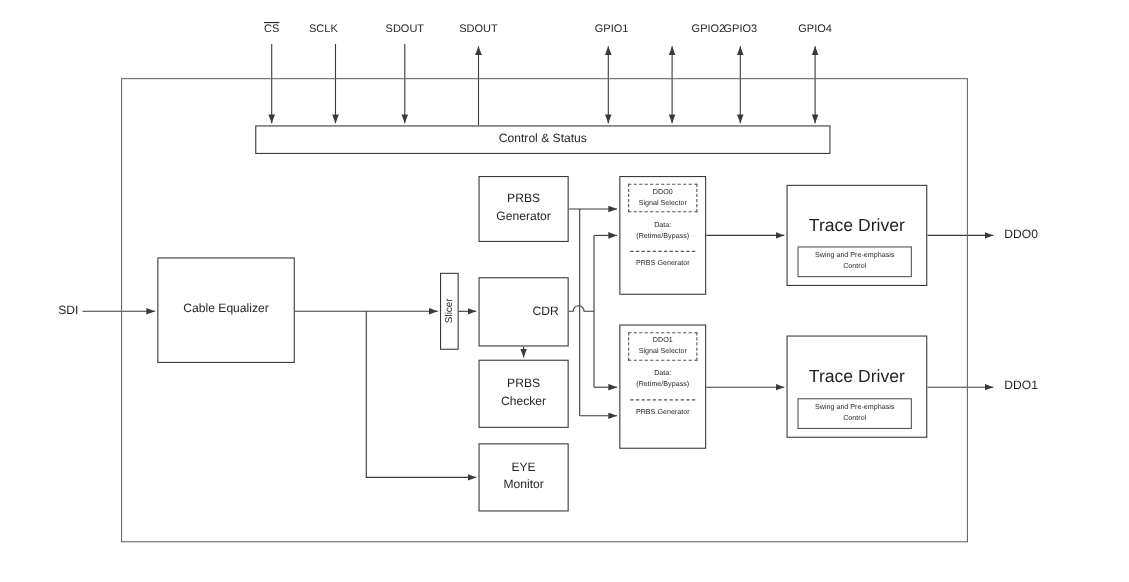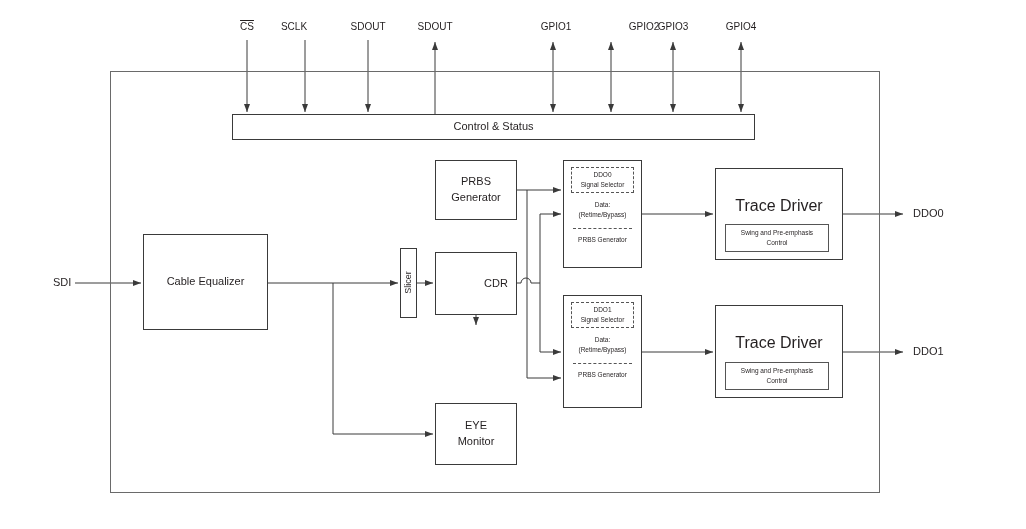--- a/index.html
+++ b/index.html
@@ -161,20 +161,23 @@
   </div>
 
   <div class="box" style="left:435px; top:252px; width:82px; height:63px;padding-left:40px;">
     <span>CDR</span>
   </div>
 
   <div class="box" style="left:435px; top:160px; width:82px; height:60px;">
     <span class="wrap-58">PRBS Generator</span>
   </div>
 
+  <div class="box" style="left:435px; top:327px; width:82px; height:62px;">
+    <span class="wrap-58">PRBS Checker</span>
+  </div>
 
   <div class="box" style="left:435px; top:403px; width:82px; height:62px;">
     <span class="wrap-50">EYE Monitor</span>
   </div>
 
   <div class="box selector" style="left:563px; top:160px; width:79px; height:108px;">
     <div class="sel-title">
       <div>DDO0</div>
       <div>Signal Selector</div>
     </div>

